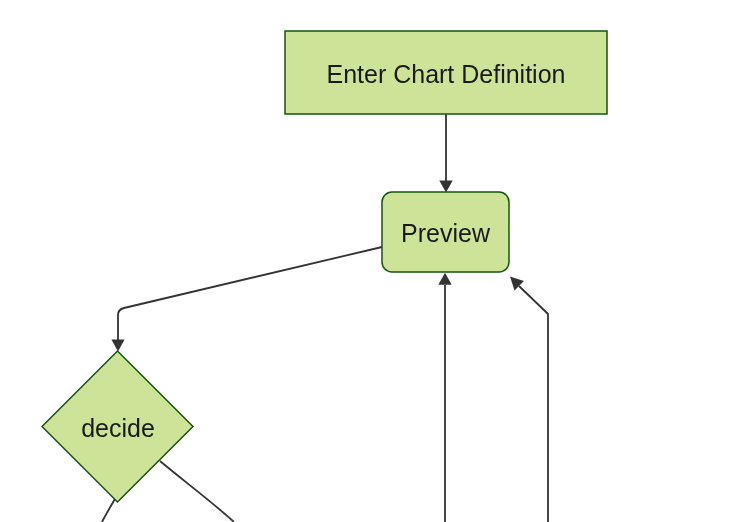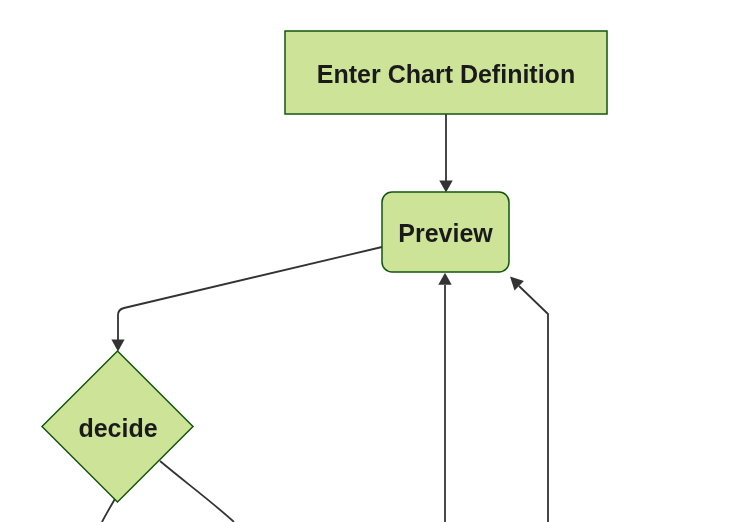--- a/index.html
+++ b/index.html
@@ -8,21 +8,20 @@
     background: var(--background, #ffffff);
     width: 740px;
     height: 522px;
     overflow: hidden;
     font-family: "Liberation Sans", sans-serif;
   }
   .stage {
     position: relative;
     width: 740px;
     height: 394px;
-    font-weight: bold;
   }
   svg { display: block; }
   .edge {
     fill: none;
     stroke: var(--edgeColor, #333333);
     stroke-width: 1.8;
     stroke-linejoin: round;
     stroke-linecap: butt;
   }
   .arrowhead {

